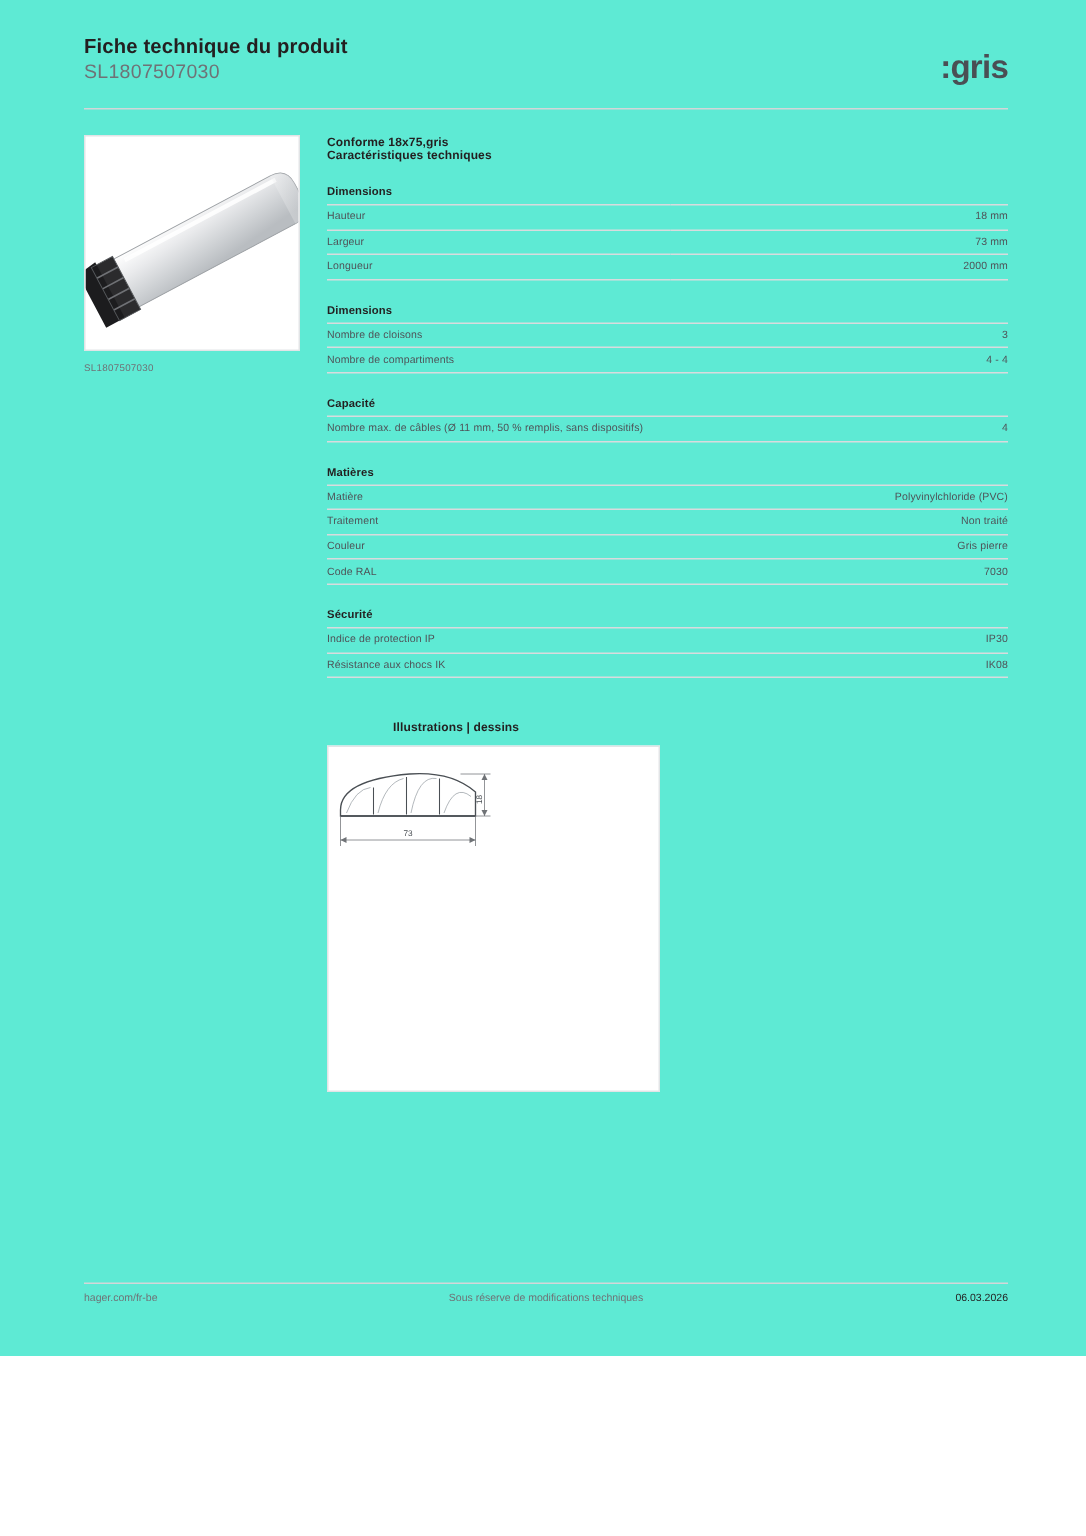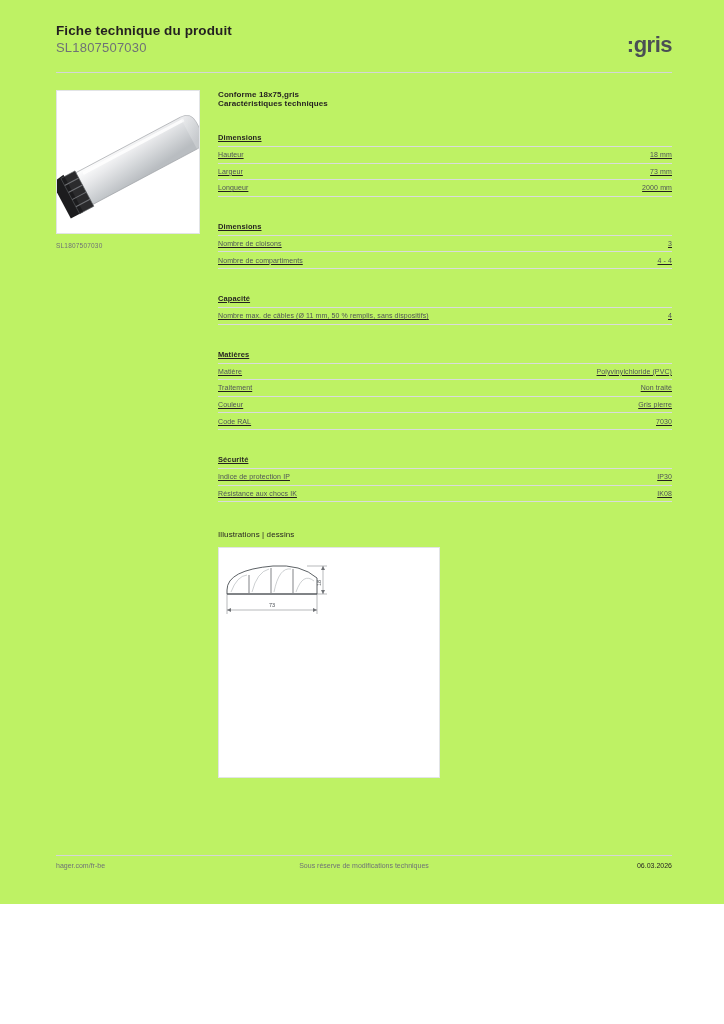--- a/index.html
+++ b/index.html
@@ -7,21 +7,21 @@
     width: 724px;
     height: 1024px;
     background: #ffffff;
     font-family: "Liberation Sans", sans-serif;
     color: #231f20;
   }
   .page {
     position: relative;
     width: 724px;
     height: 904px;
-    background: #bef264;
+    background: #5eead4;
   }
 
   
   .header {
     position: absolute;
     left: 56px;
     top: 22px;
     right: 52px;
     height: 44px;
   }
@@ -88,22 +88,21 @@
     color: #231f20;
     letter-spacing: 0.1px;
   }
   .section-title {
     font-size: 8px;
     font-weight: bold;
     color: #231f20;
     letter-spacing: 0.1px;
   }
   .group {
-    margin-top: 25px;
-    text-decoration: underline;
+    margin-top: 15px;
   }
   .group-title {
     font-size: 7.5px;
     font-weight: bold;
     color: #231f20;
     padding-bottom: 4px;
     letter-spacing: 0.1px;
   }
   table.spec {
     width: 100%;
@@ -123,24 +122,25 @@
     text-align: right;
     white-space: nowrap;
   }
   table.spec tr:last-child {
     border-bottom: 1px solid #d9dbdd;
   }
 
   
   .draw-title {
     font-size: 8px;
-    font-weight: normal;
+    font-weight: bold;
     color: #231f20;
     margin-top: 28px;
     letter-spacing: 0.1px;
+    margin-left: 44px;
   }
   .draw-box {
     margin-top: 8px;
     width: 222px;
     height: 231px;
     border: 1px solid #e2e4e6;
     background: #fff;
     position: relative;
   }
 

